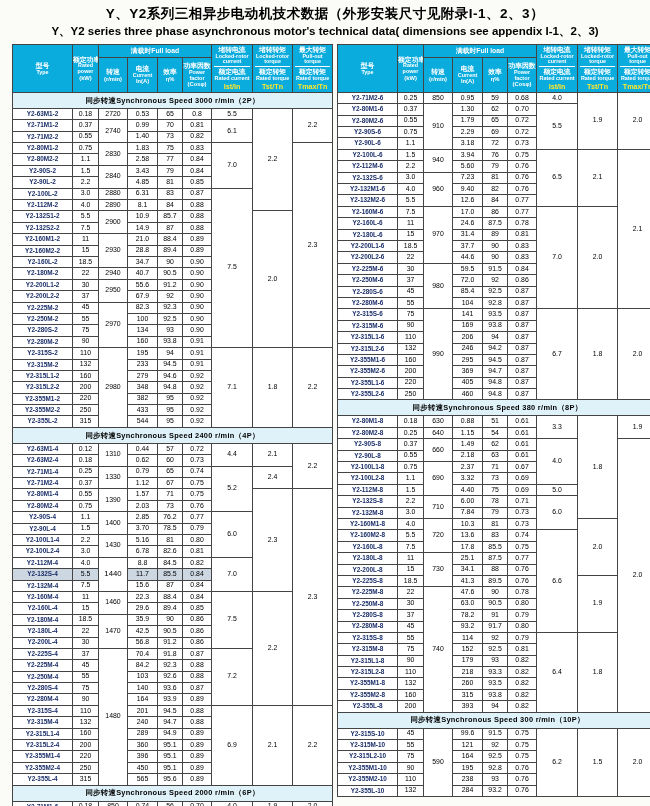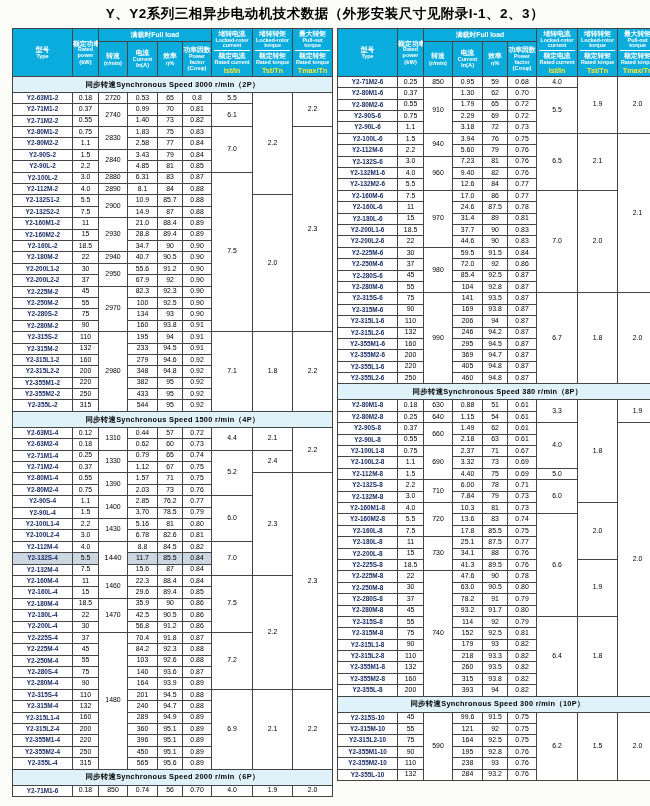--- a/index.html
+++ b/index.html
@@ -22,20 +22,21 @@
   tr.hl td{background:var(--highlight-row,#ccd7e2)}
   td.bold-val{font-weight:400;font-size:7.8px}
   col.c-type{width:60px}col.c-kw{width:26px}col.c-rpm{width:29px}col.c-cur{width:30px}
   col.c-eff{width:25px}col.c-pf{width:29px}col.c-r1{width:41px}col.c-r2{width:40px}col.c-r3{width:40px}
 </style>
 </head>
 <body>
 
 <div class="page">
   <div class="title-zh">Y、Y2系列三相异步电动机技术数据（外形安装尺寸见附录I-1、2、3）</div>
+  <div class="title-en">Y、Y2 series three phase asynchronous motor's technical data( dimensions see appendix I-1、2、3)</div>
   <div class="tables">
     <table id="left-table">
         <colgroup>
           <col class="c-type">
           <col class="c-kw">
           <col class="c-rpm">
           <col class="c-cur">
           <col class="c-eff">
           <col class="c-pf">
           <col class="c-r1">
@@ -320,21 +321,21 @@
             <td>0.92</td>
           </tr>
           <tr>
             <td class="type">Y2-355L-2</td>
             <td>315</td>
             <td>544</td>
             <td>95</td>
             <td>0.92</td>
           </tr>
           <tr class="sec">
-            <td colspan="9">同步转速Synchronous Speed 1500 r/min（4P）</td>
+            <td colspan="9">同步转速Synchronous Speed 2400 r/min（4P）</td>
           </tr>
           <tr>
             <td class="type">Y2-63M1-4</td>
             <td>0.12</td>
             <td rowspan="2">1310</td>
             <td>0.44</td>
             <td>57</td>
             <td>0.72</td>
             <td rowspan="2">4.4</td>
             <td rowspan="2">2.1</td>

